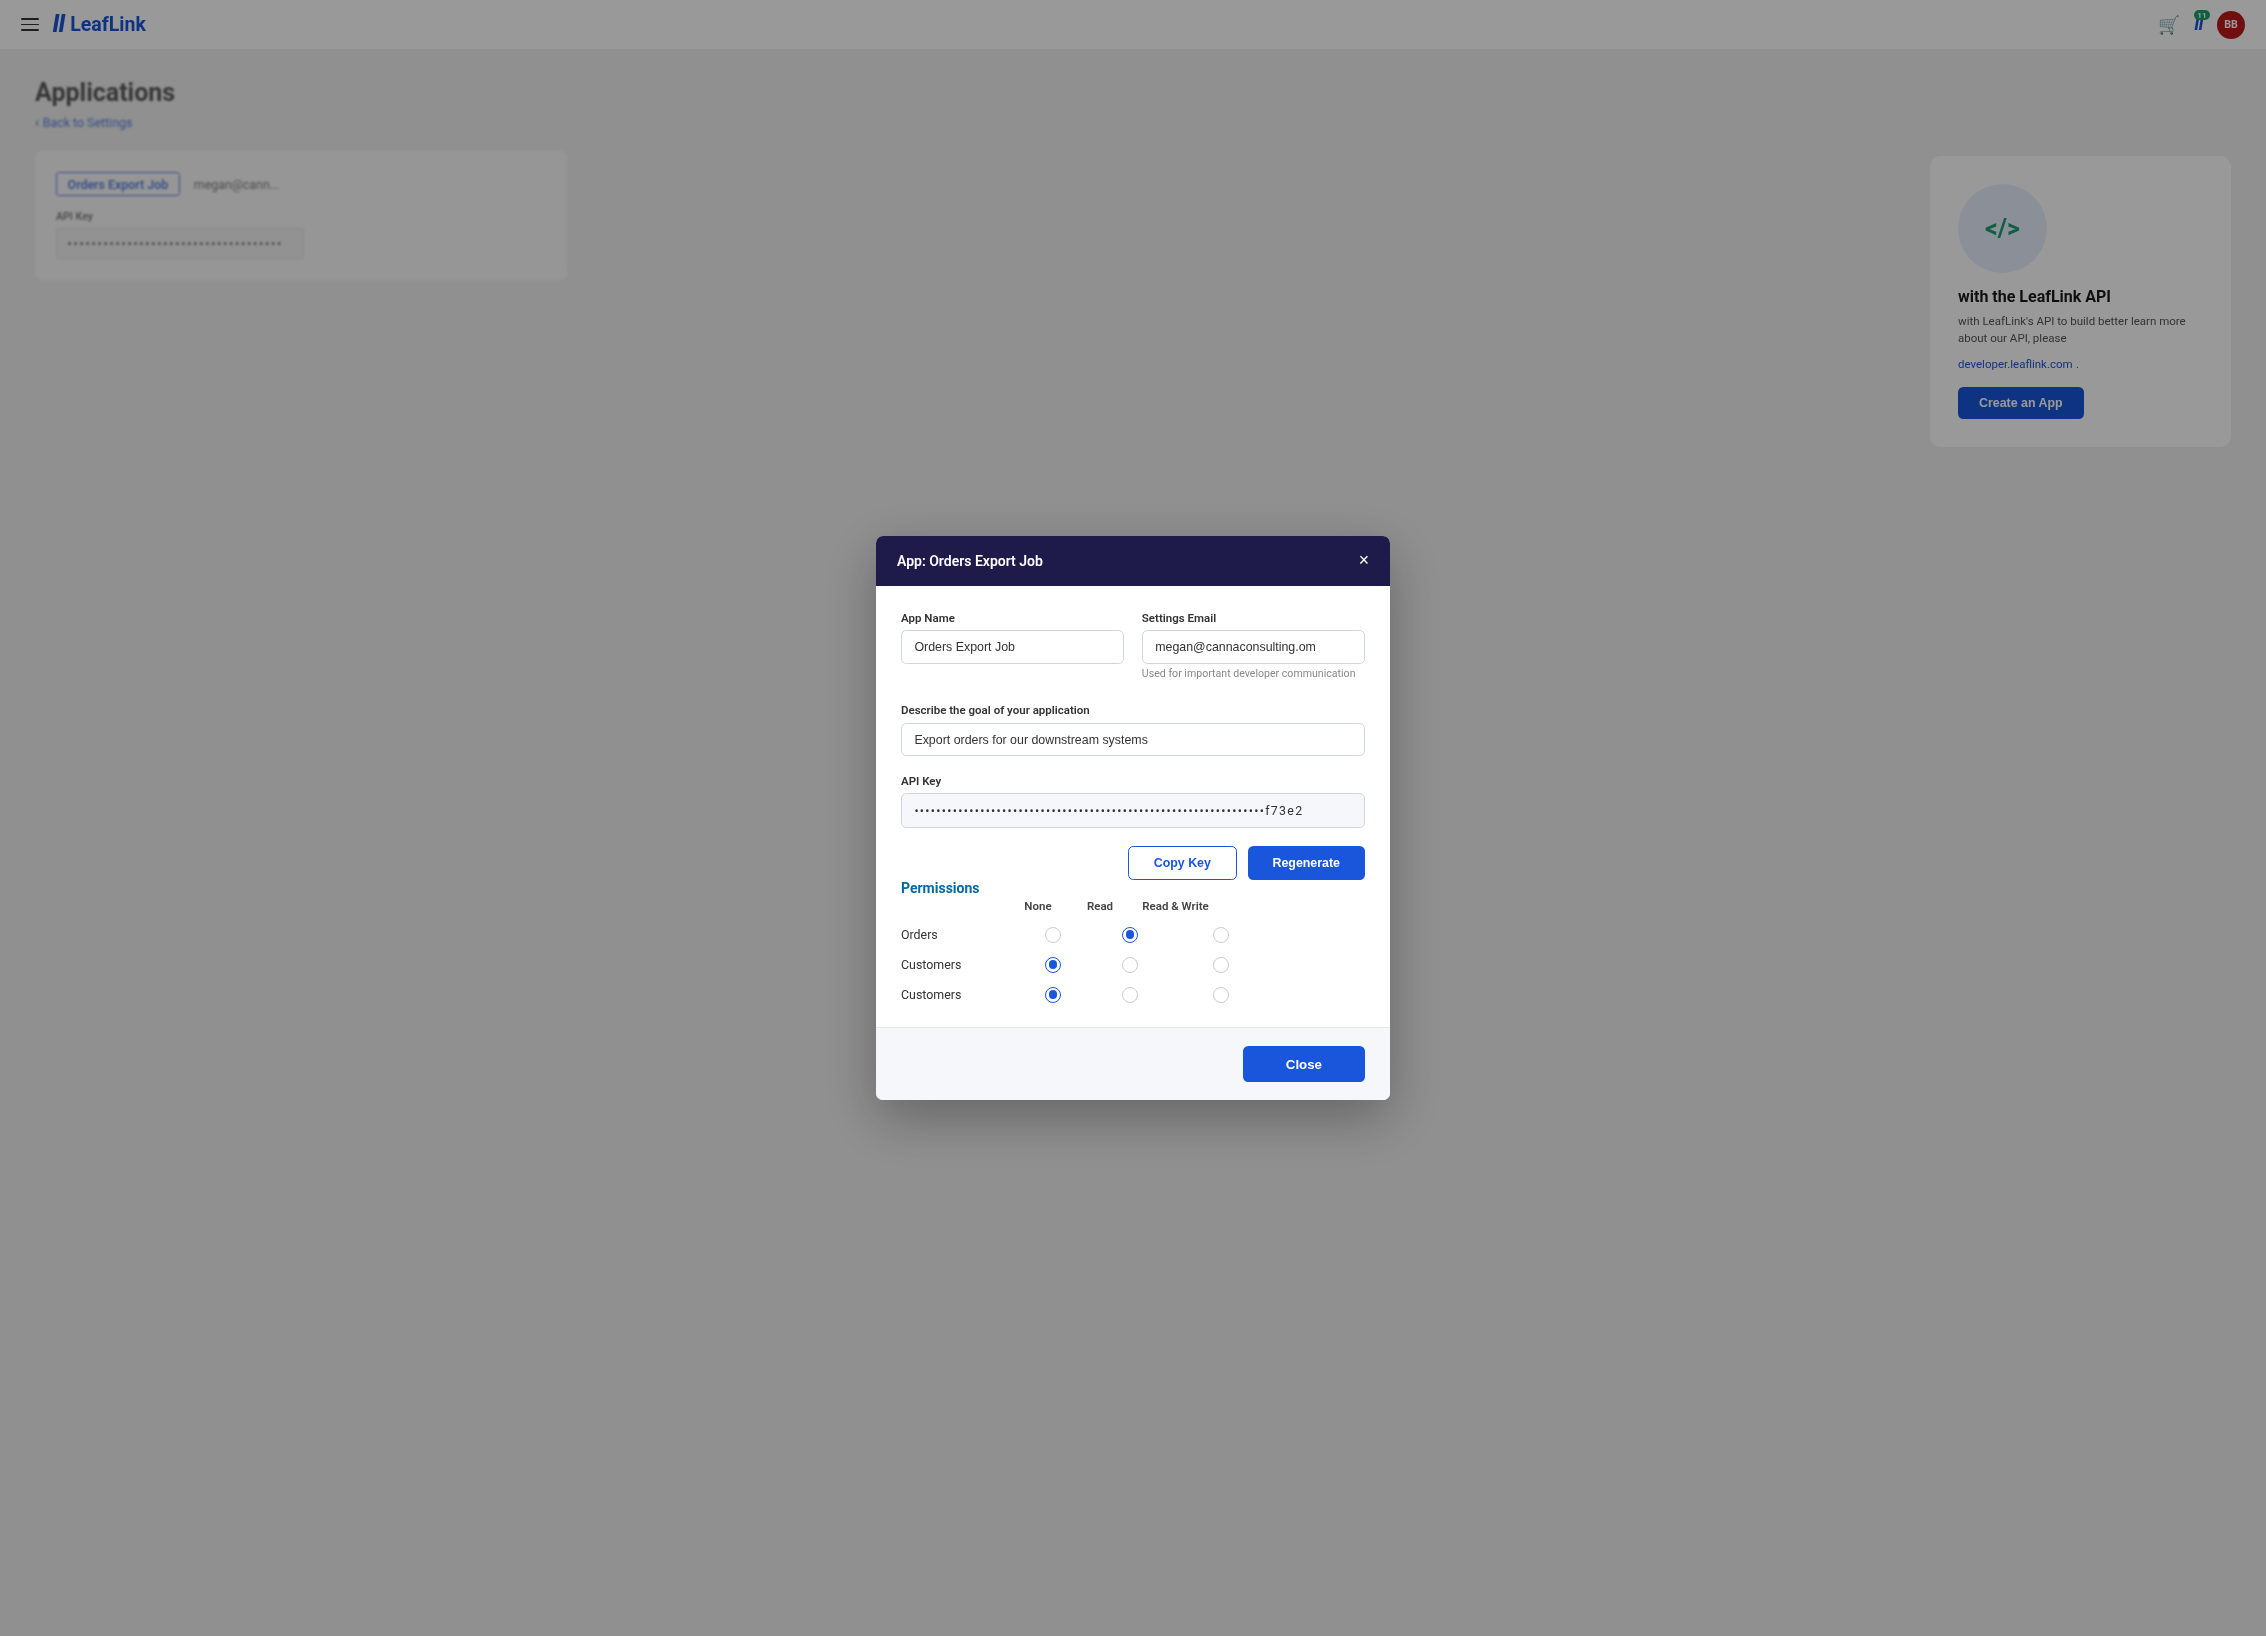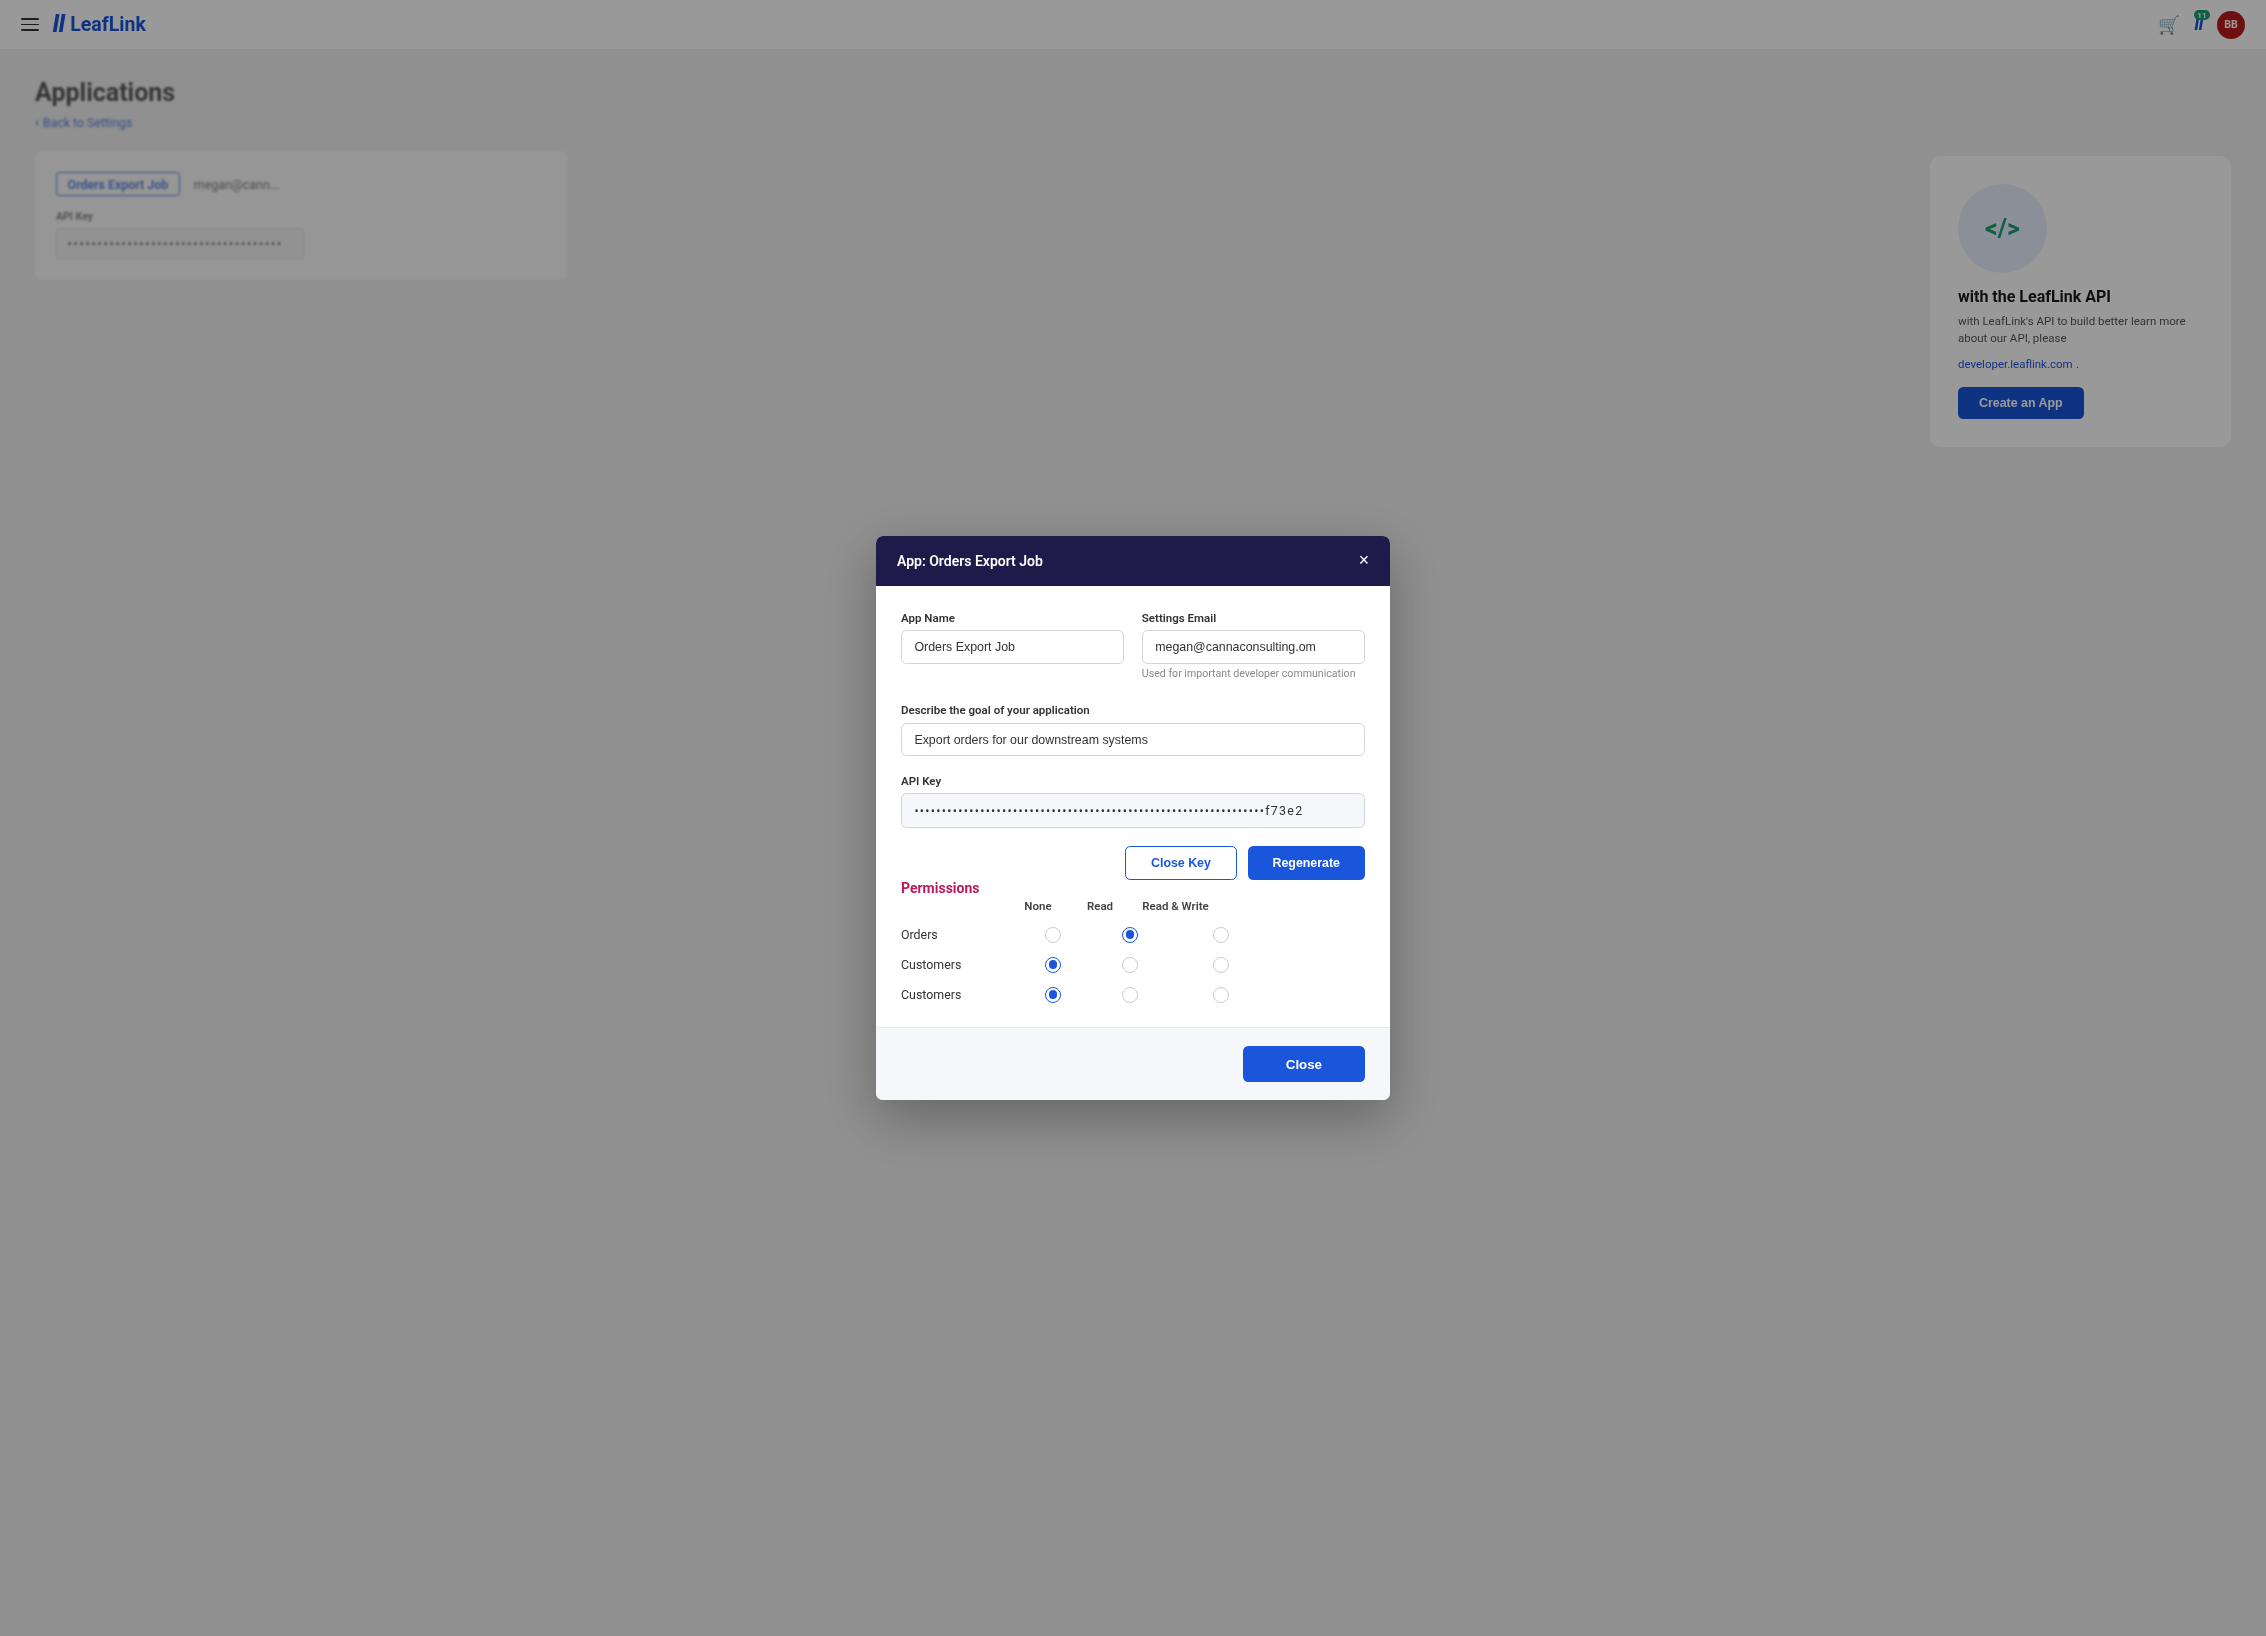--- a/index.html
+++ b/index.html
@@ -348,21 +348,21 @@
       font-weight: 600;
       cursor: pointer;
     }
 
     .permissions-section {
       margin-bottom: 17.7px;
     }
     .permissions-title {
       font-size: 14px;
       font-weight: 700;
-      color: #be185d;
+      color: #0369a1;
       margin-bottom: 3px;
     }
     .permissions-header {
       display: grid;
       grid-template-columns: 106px 62px 62px 89px;
       gap: 0;
       padding-bottom: 7px;
     }
     .permissions-header-cell {
       font-size: 11.5px;
@@ -518,21 +518,21 @@
         <label class="form-label">Describe the goal of your application</label>
         <input class="form-input" type="text" value="Export orders for our downstream systems" style="">
       </div>
 
       <div class="form-group-full">
         <label class="form-label">API Key</label>
         <div class="api-key-field">••••••••••••••••••••••••••••••••••••••••••••••••••••••••••••••••f73e2</div>
       </div>
 
       <div class="api-key-actions">
-        <button class="copy-key-btn">Close Key</button>
+        <button class="copy-key-btn">Copy Key</button>
         <button class="regenerate-btn">Regenerate</button>
       </div>
 
       <div class="permissions-section">
         <div class="permissions-title">Permissions</div>
 
         <div class="permissions-header">
           <div class="permissions-header-cell"></div>
           <div class="permissions-header-cell">None</div>
           <div class="permissions-header-cell">Read</div>

